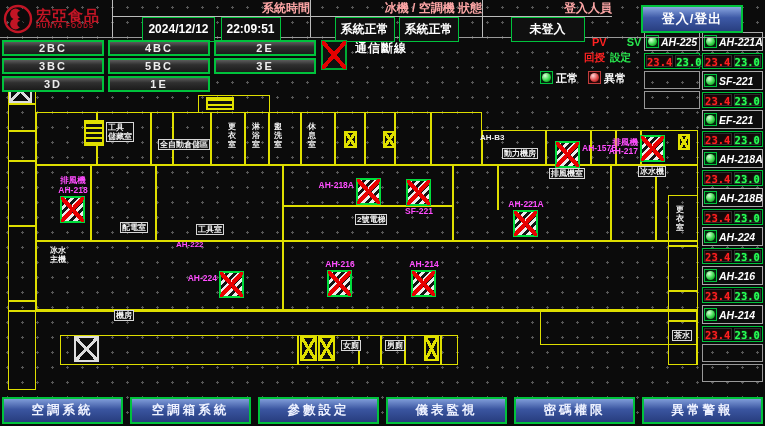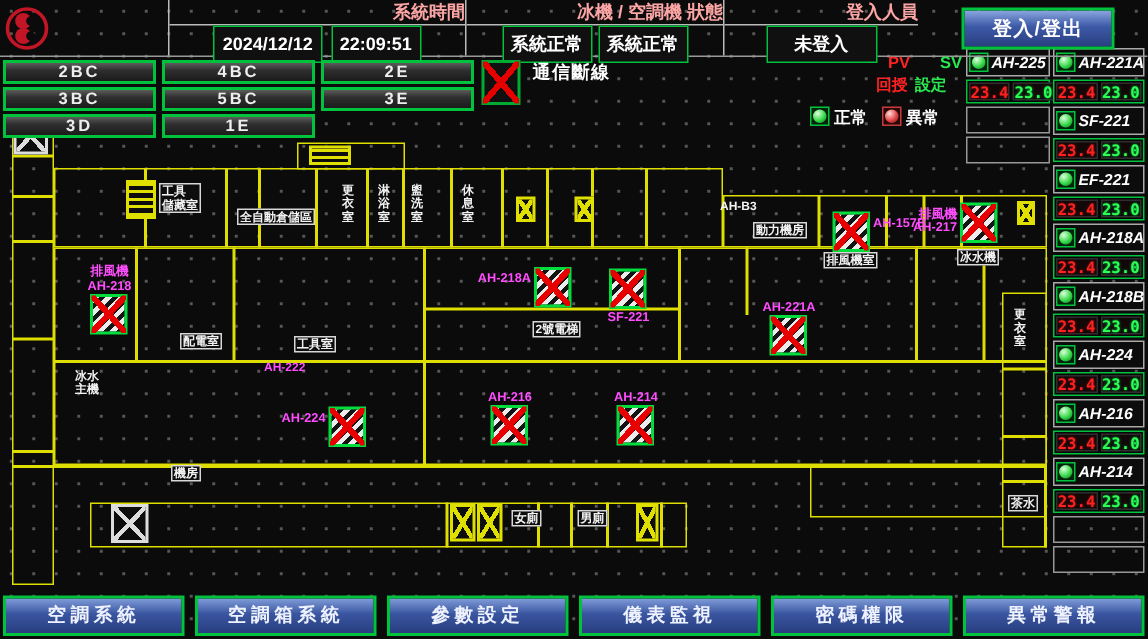--- a/index.html
+++ b/index.html
@@ -240,20 +240,24 @@
 
 <div class="hdr">
   <div class="brand">
     <svg width="30" height="30" viewBox="0 0 30 30">
       <circle cx="15" cy="15" r="13" fill="none" stroke="#c21525" stroke-width="2.4"></circle>
       <circle cx="12.5" cy="10" r="5.4" fill="#c21525"></circle>
       <circle cx="12.5" cy="20" r="5.4" fill="#c21525"></circle>
       <circle cx="17.5" cy="10" r="3.1" fill="#0b0b0b"></circle>
       <circle cx="17.5" cy="20" r="3.1" fill="#0b0b0b"></circle>
     </svg>
+    <span class="brand-txt">
+      <span class="brand-name">宏亞食品</span>
+      <span class="brand-en">HUNYA FOODS</span>
+    </span>
   </div>
   <div class="hsec hsec-time">
     <div class="hlabel">系統時間</div>
     <div class="hvals">
       <span class="vbox">2024/12/12</span>
       <span class="vbox">22:09:51</span>
     </div>
   </div>
   <div class="hsec hsec-status">
     <div class="hlabel">冰機 / 空調機 狀態</div>

